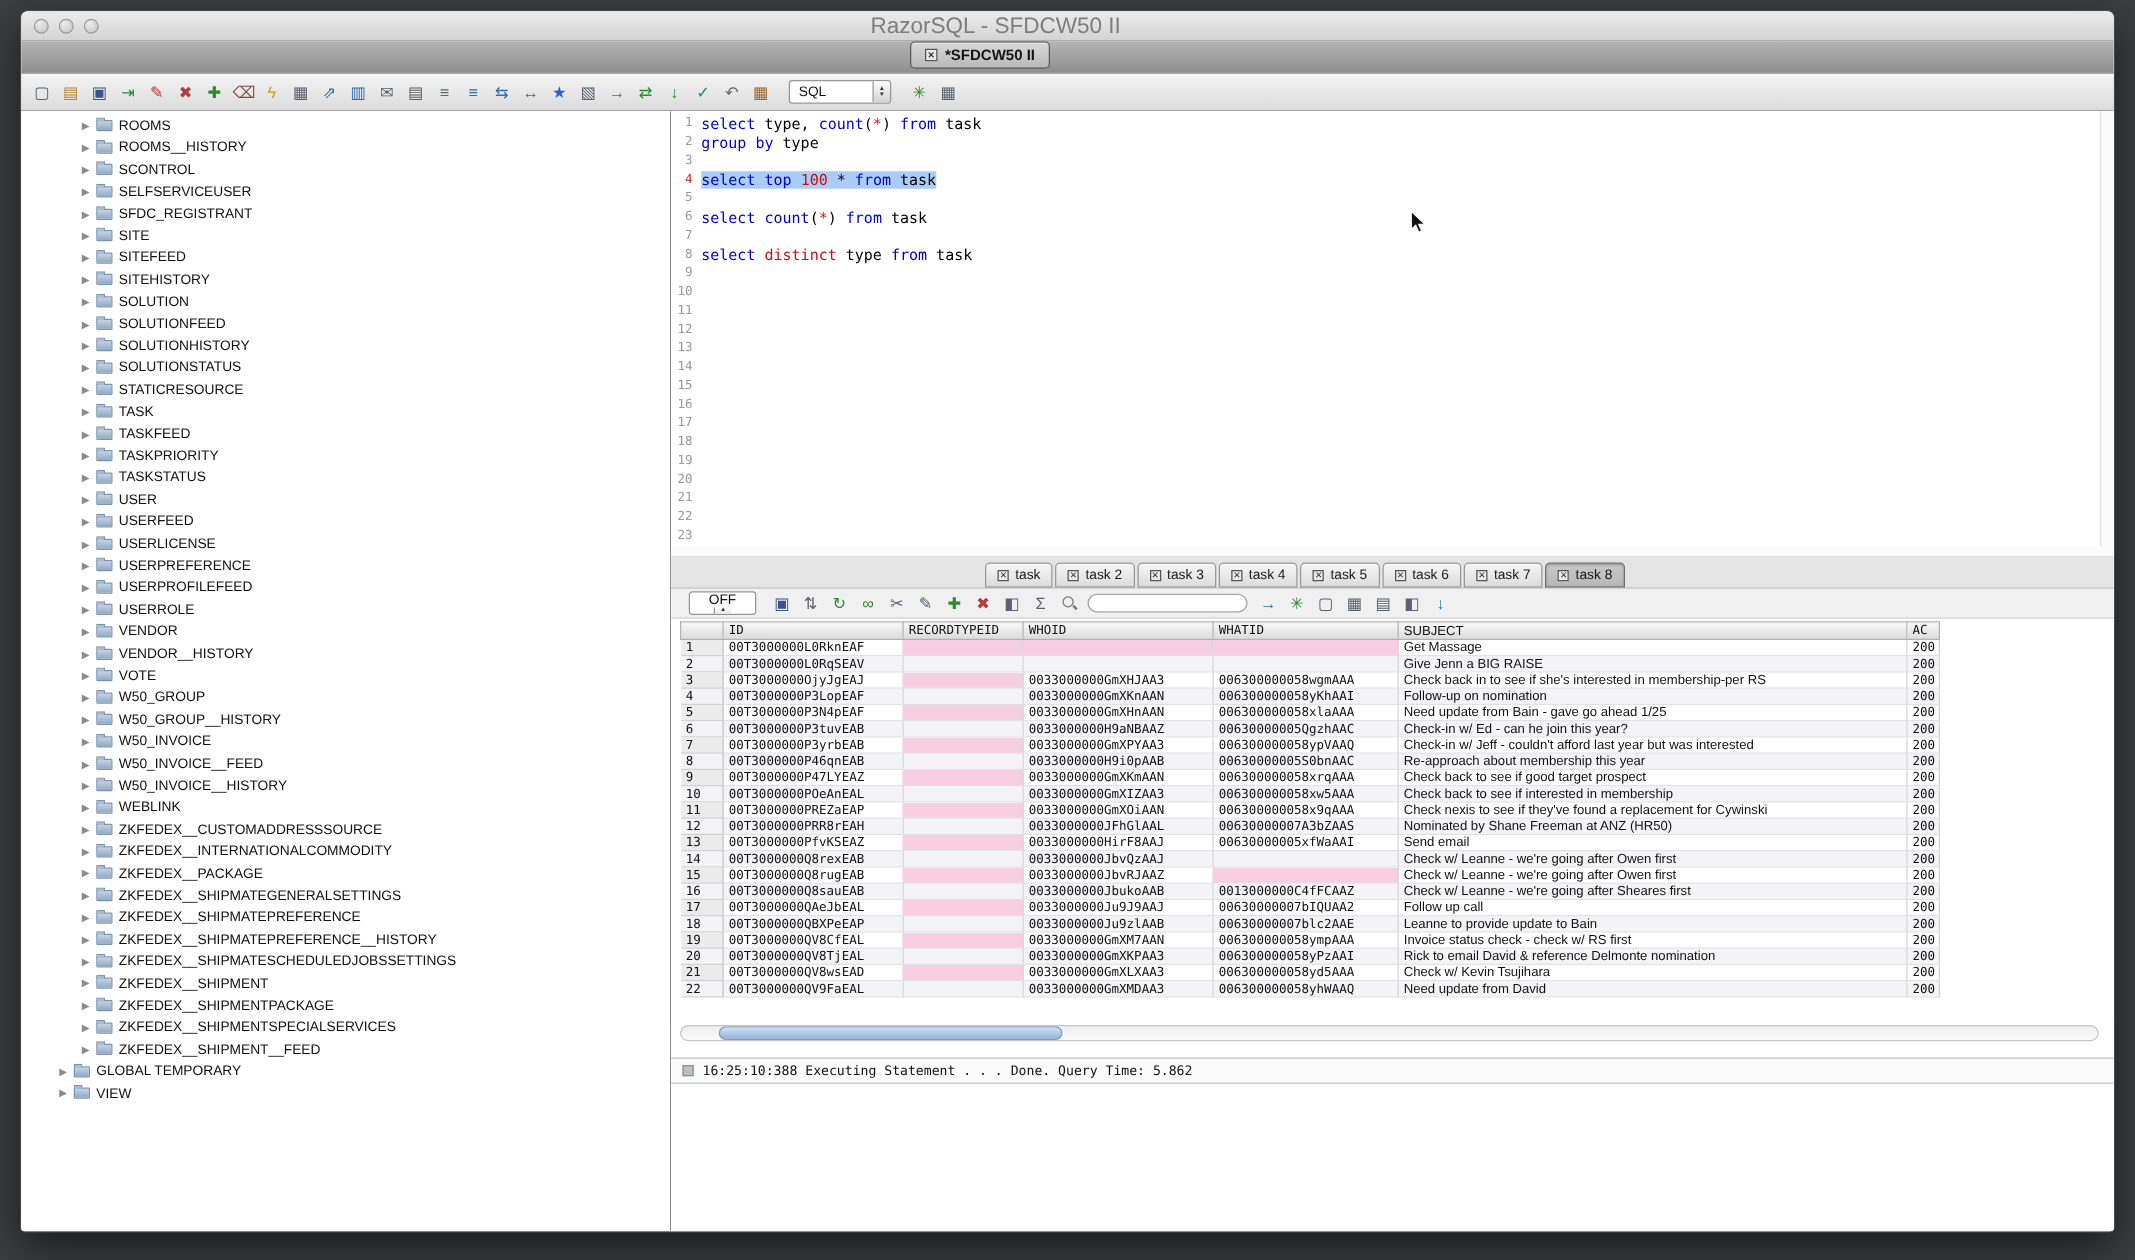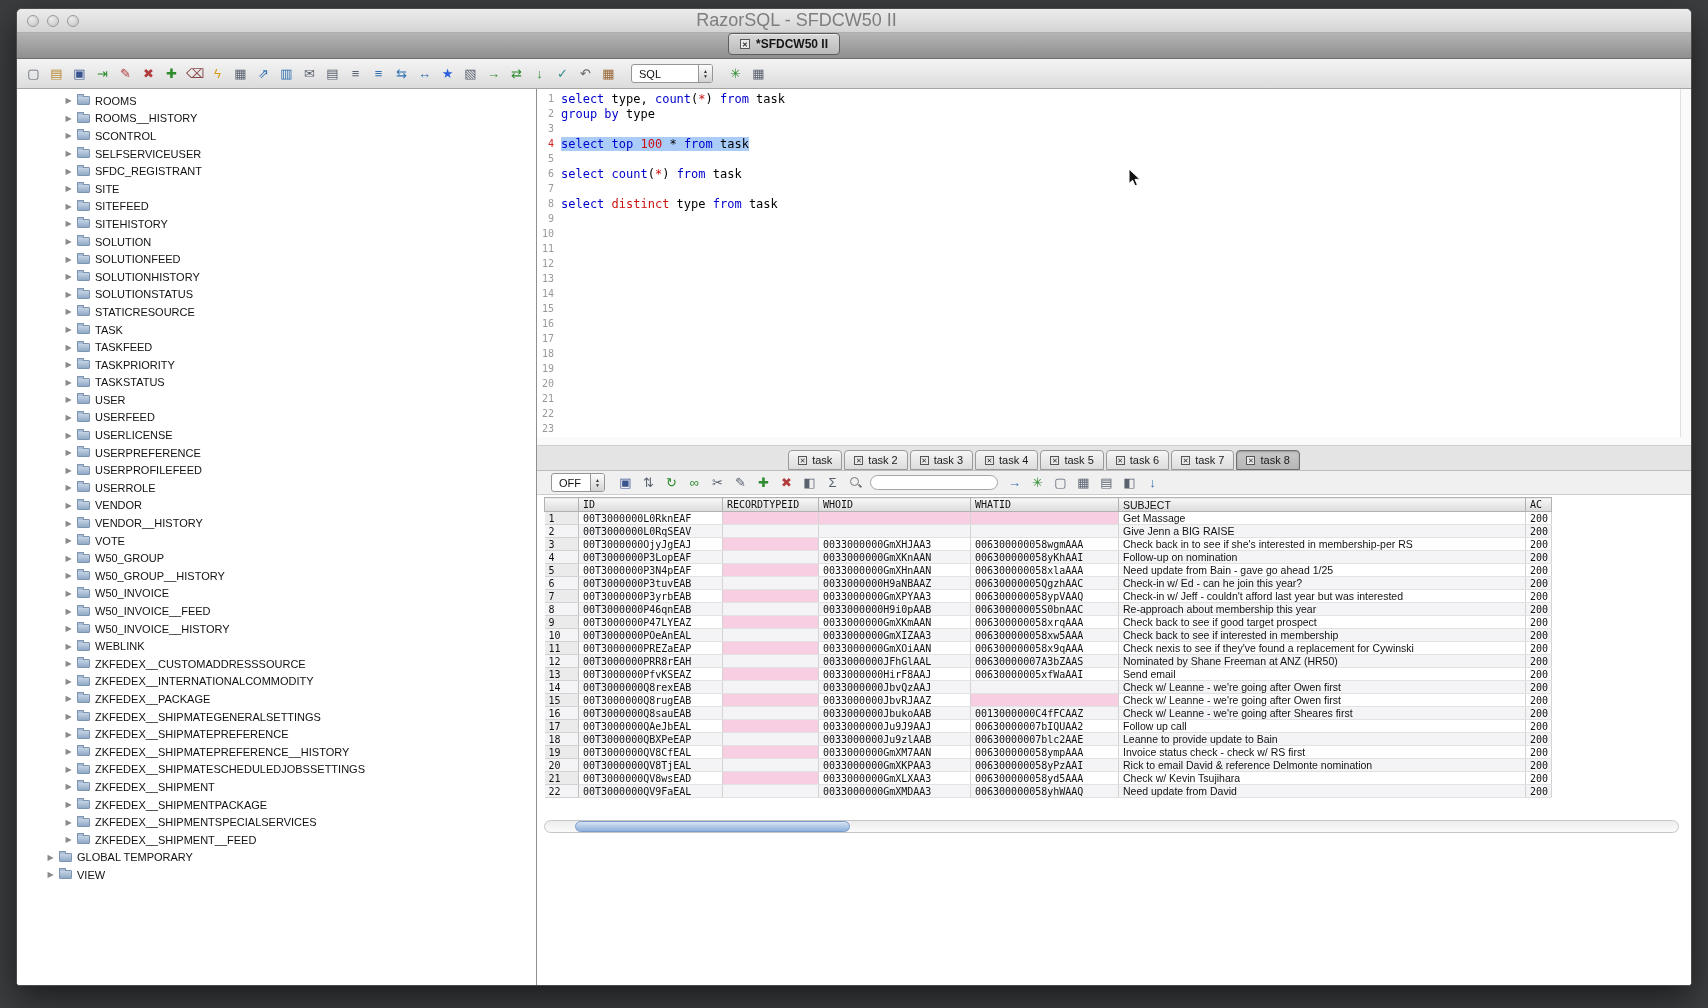--- a/index.html
+++ b/index.html
@@ -33,21 +33,21 @@
 
   
   .toolbar { height:30px; flex:none; background:linear-gradient(#f4f4f4,#dcdcdc);
              border-bottom:1px solid #a5a5a5; display:flex; align-items:center; padding:0 8px; gap:8px; }
   .tbgroup { display:flex; align-items:center; gap:6px; }
   .tbicon { font-size:13px; line-height:17px; width:17px; text-align:center; cursor:default; }
   .combo { display:inline-flex; align-items:center; height:19px; background:#fff;
            border:1px solid #969696; border-radius:3px; font-size:11px; overflow:hidden; }
   .combo .clabel { padding:0 7px; color:#111; }
   .combo.sql { width:82px; justify-content:space-between; margin:0 6px; }
-  .combo.off { width:54px; justify-content:space-between; margin-right:4px; }
+  .combo.off { width:54px; justify-content:space-between; margin-right:4px;flex-direction:column; }
   .stepper { width:14px; height:100%; border-left:1px solid #969696;
              background:linear-gradient(#fdfdfd,#d2d2d2); display:flex; flex-direction:column;
              align-items:center; justify-content:center; color:#333; }
   .stepper::before { content:"▲"; font-size:5px; line-height:5px; }
   .stepper::after  { content:"▼"; font-size:5px; line-height:5px; }
 
   
   .main { flex:1; display:flex; min-height:0; background:#fff; }
   .tree { width:520px; flex:none; border-right:1px solid #8f8f8f; background:#fff;
           overflow:hidden; padding-top:3px; }
@@ -802,20 +802,24 @@
                   <td class="c5">200</td>
                 </tr>
               </tbody>
           </table>
         </div>
 
         <div class="gscroll">
           <div class="gthumb"></div>
         </div>
 
+        <div class="bstatus">
+          <span class="led"></span>
+          <span>16:25:10:388 Executing Statement . . . Done. Query Time: 5.862</span>
+        </div>
 
         <div class="filler"></div>
       </div>
     </div>
   </div>
 
   <svg class="cursor" width="13" height="19" viewBox="0 0 13 19">
     <polygon points="1,1 1,15.5 4.6,12.3 7,17.8 9.4,16.7 7,11.4 11.8,11.2" fill="#111" stroke="#fff" stroke-width="1"></polygon>
   </svg>
 </div>

